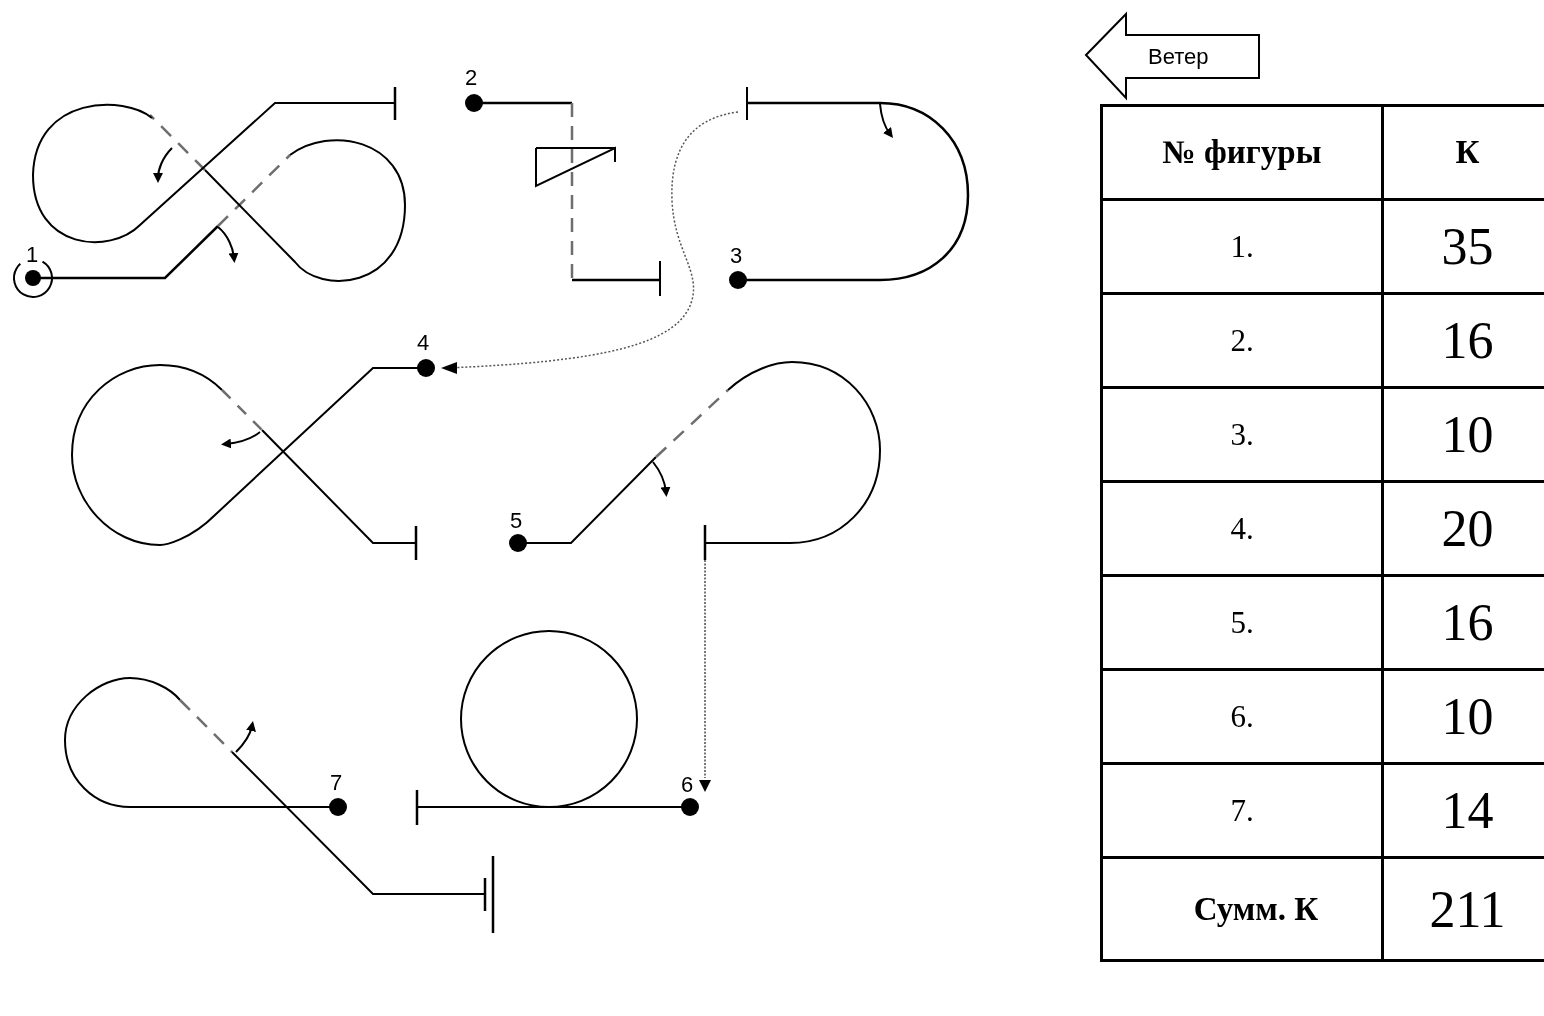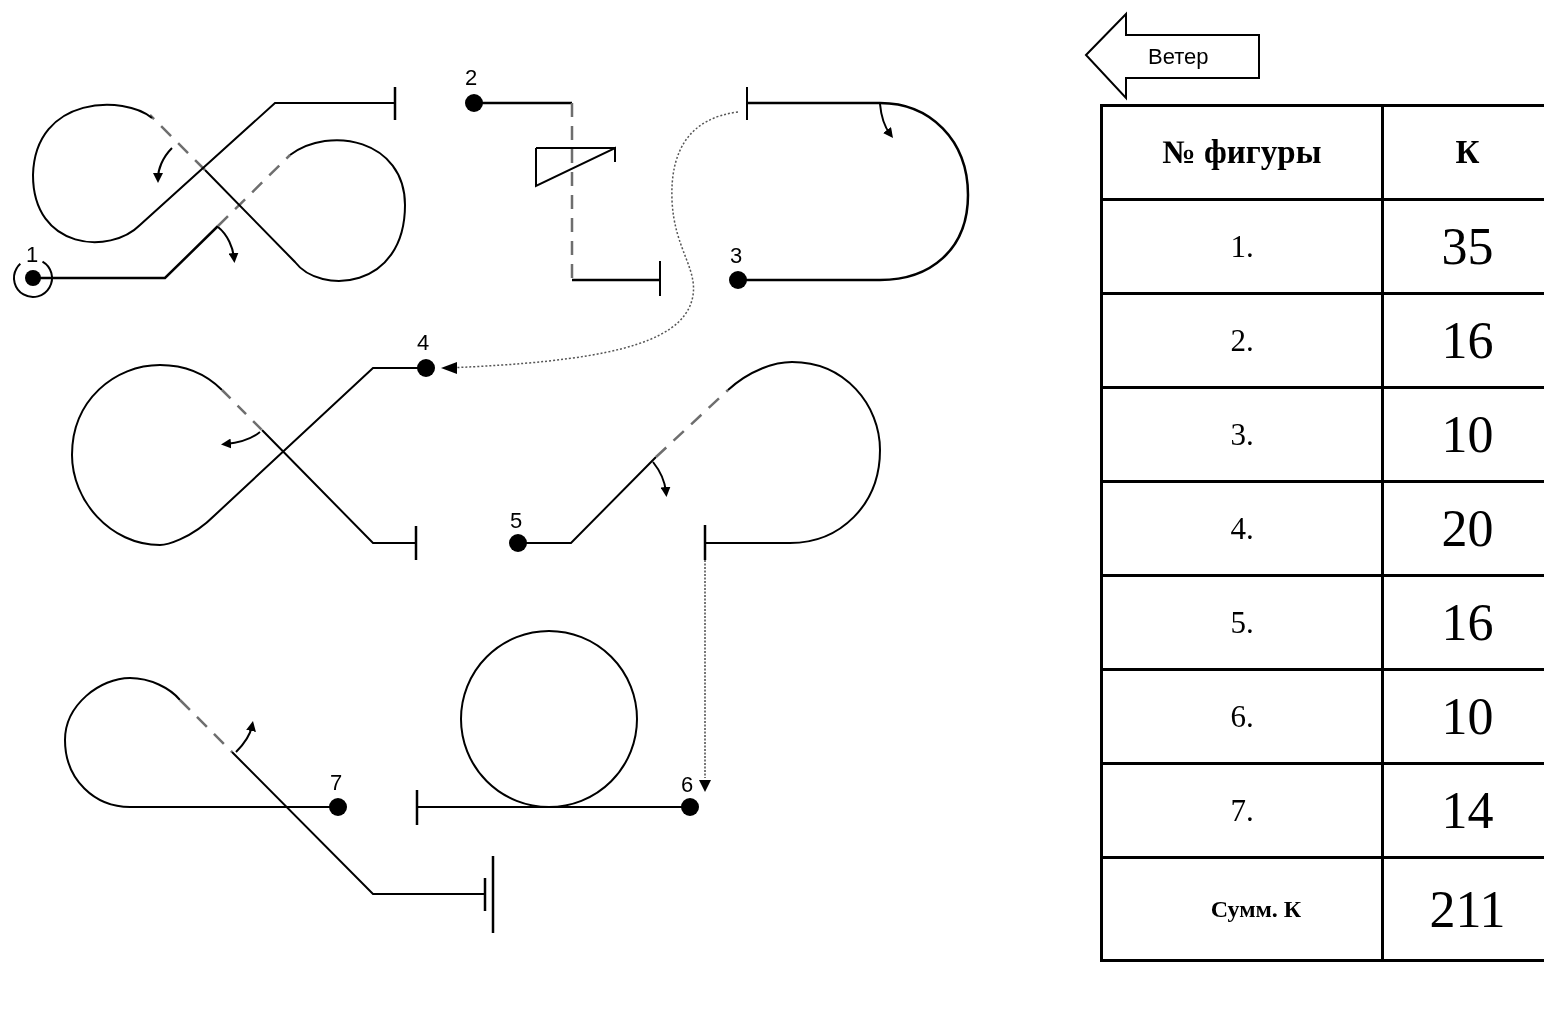--- a/index.html
+++ b/index.html
@@ -13,21 +13,21 @@
     width: 454px; border-collapse: collapse;
     font-family: "Liberation Serif", serif; color: #000;
   }
   #score-table td, #score-table th {
     border: 3px solid #000; text-align: center; height: 91px; padding: 0;
   }
   #score-table th { font-weight: bold; font-size: 33px; }
   #score-table td.num { font-size: 31px; width: 250px; }
   #score-table td.k { font-size: 52px; }
   #score-table tr.total td { height: 100px; }
-  #score-table tr.total td.num { font-weight: bold; font-size: 24px; padding-left: 28px; }
+  #score-table tr.total td.num { font-weight: bold; font-size: 33px; padding-left: 28px; }
 </style>
 </head>
 <body>
 
 <svg id="diagram" viewBox="0 0 1060 1016" xmlns="http://www.w3.org/2000/svg">
   <defs>
     <marker id="arrowhead" markerWidth="10" markerHeight="10" refX="5" refY="5" orient="auto" markerUnits="userSpaceOnUse">
       <path d="M0,0 L10,5 L0,10 z" fill="#000"></path>
     </marker>
   </defs>

